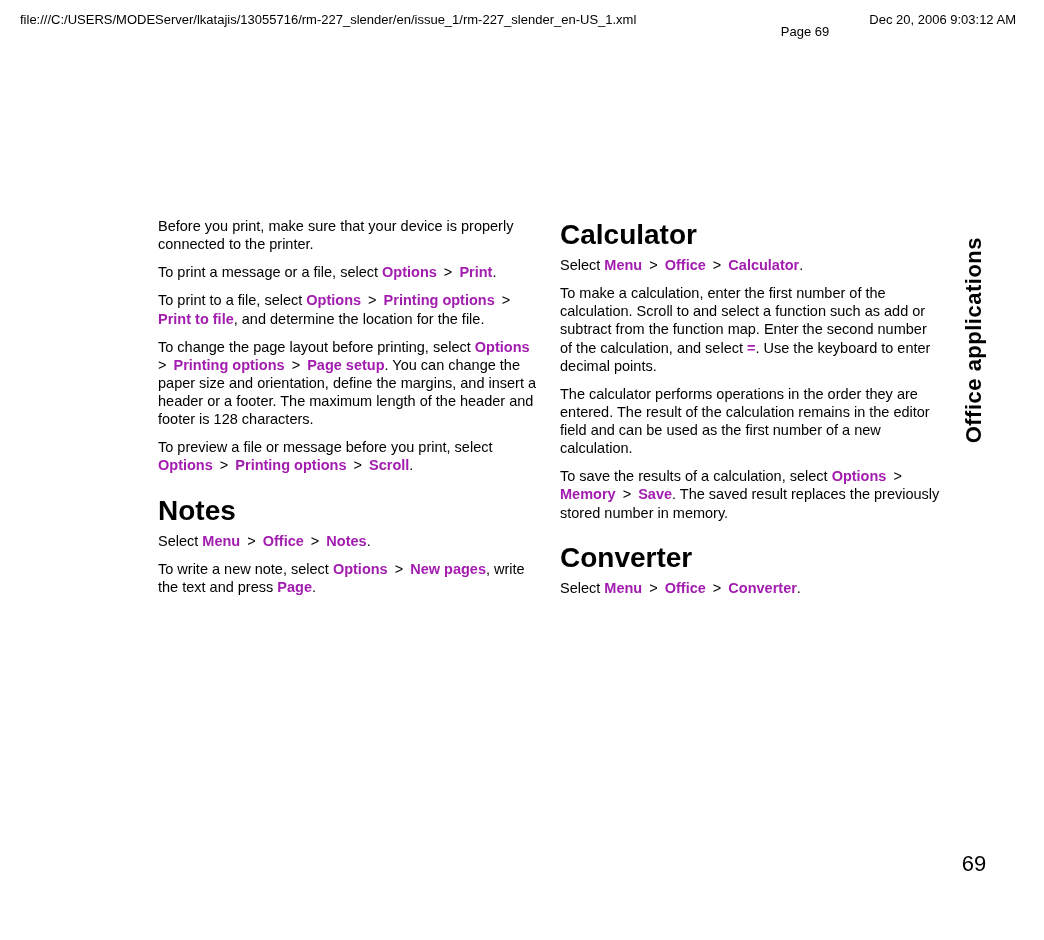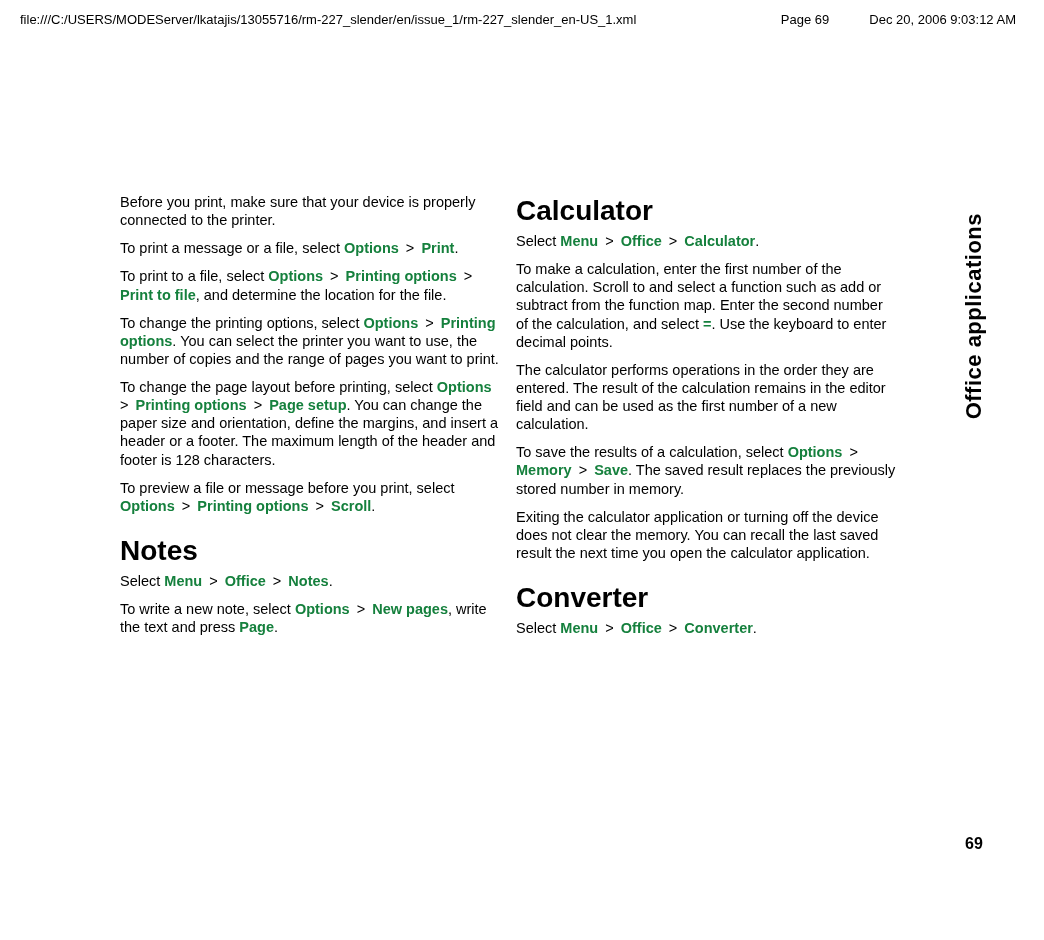--- a/index.html
+++ b/index.html
@@ -14,42 +14,43 @@
     width: 1036px;
     box-sizing: border-box;
   }
   .header {
     display: flex;
     justify-content: space-between;
     padding: 12px 20px 6px 20px;
     font-size: 13px;
   }
   .header .path { flex: 1; }
-  .header .pageno { margin: 0 40px; }
+  .header .pageno { margin: 12px 40px; }
   .content-area {
     display: flex;
     align-items: flex-start;
     padding: 160px 40px 80px 120px;
     box-sizing: border-box;
   }
   .columns {
     display: flex;
-    gap: 16px;
+    gap: 22px;
     flex: 1;
+    justify-content: flex-end;
   }
   .col {
     width: 380px;
     font-size: 14.5px;
     line-height: 1.25;
   }
   .col p {
     margin: 0 0 10px 0;
   }
   .menu {
-    color: #15803d;
+    color: #a21caf;
     font-weight: bold;
   }
   .gt {
     margin: 0 3px;
     font-weight: normal;
     color: #000;
   }
   h2 {
     font-size: 28px;
     margin: 18px 0 4px 0;
@@ -74,22 +75,22 @@
     padding-top: 20px;
   }
   .sidebar .rotated {
     writing-mode: vertical-rl;
     transform: rotate(180deg);
     font-size: 22px;
     font-weight: bold;
     letter-spacing: 0.5px;
   }
   .page-number {
-    font-size: 16px;
-    font-weight: bold;
+    font-size: 22px;
+    font-weight: normal;
     margin-top: 400px;
   }
   .sidebar-wrap {
     display:flex;
     flex-direction:column;
     align-items:center;
     height: 640px;
     justify-content: space-between;
   }
 </style>
@@ -111,23 +112,20 @@
         <p>Before you print, make sure that your device is properly connected to the printer.</p>
 
         <p>
           <span>To print a message or a file, select </span><span class="menu">Options</span><span class="gt"> &gt; </span><span class="menu">Print</span><span>.</span>
         </p>
 
         <p>
           <span>To print to a file, select </span><span class="menu">Options</span><span class="gt"> &gt; </span><span class="menu">Printing options</span><span class="gt"> &gt; </span><span class="menu">Print to file</span><span>, and determine the location for the file.</span>
         </p>
 
-        <p>
-          <span>To change the printing options, select </span><span class="menu">Options</span><span class="gt"> &gt; </span><span class="menu">Printing options</span><span>. You can select the printer you want to use, the number of copies and the range of pages you want to print.</span>
-        </p>
 
         <p>
           <span>To change the page layout before printing, select </span><span class="menu">Options</span><span class="gt"> &gt; </span><span class="menu">Printing options</span><span class="gt"> &gt; </span><span class="menu">Page setup</span><span>. You can change the paper size and orientation, define the margins, and insert a header or a footer. The maximum length of the header and footer is 128 characters.</span>
         </p>
 
         <p>
           <span>To preview a file or message before you print, select </span><span class="menu">Options</span><span class="gt"> &gt; </span><span class="menu">Printing options</span><span class="gt"> &gt; </span><span class="menu">Scroll</span><span>.</span>
         </p>
 
         <h2>Notes</h2>
@@ -155,21 +153,20 @@
         </p>
 
         <p>The calculator performs operations in the order they are entered. The result of the calculation remains in the editor field and can be used as the first number of a new calculation.</p>
 
         <p>
           <span>To save the results of a calculation, select </span><span class="menu">Options</span><span class="gt"> &gt; </span><span class="menu">Memory</span><span class="gt"> &gt; </span><span class="menu">Save</span><span>. The saved result replaces the previously stored number in memory.</span>
         </p>
 
 
 
-        <p>Exiting the calculator application or turning off the device does not clear the memory. You can recall the last saved result the next time you open the calculator application.</p>
 
         <h2>Converter</h2>
 
         <p>
           <span>Select </span><span class="menu">Menu</span><span class="gt"> &gt; </span><span class="menu">Office</span><span class="gt"> &gt; </span><span class="menu">Converter</span><span>.</span>
         </p>
       </div>
     </div>
 
     <div class="sidebar">

